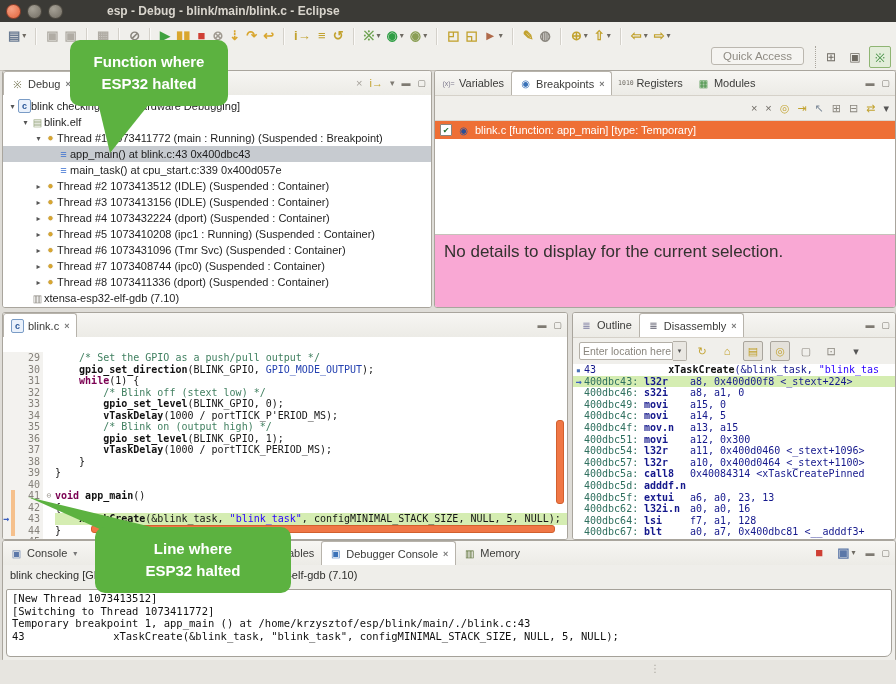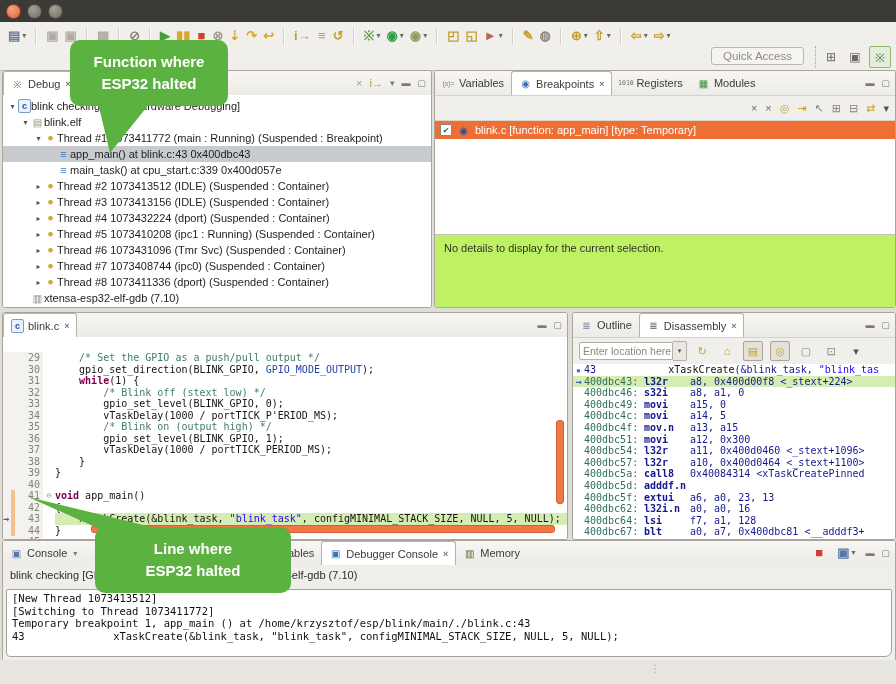--- a/index.html
+++ b/index.html
@@ -65,37 +65,37 @@
   .trow.selected{background:#C7CBD0;}
   .arrow{width:11px;color:#555;font-size:8px;text-align:center;flex:none;}
   .tlabel{color:#1E1E1E;}
   
   .bp-toolbar{height:24px;display:flex;justify-content:flex-end;align-items:center;gap:8px;padding-right:6px;background:#F0EFEB;border-bottom:1px solid #DAD6CE;}
   .bp-list{background:#fff;}
   .bp-row{display:flex;align-items:center;height:18px;padding-left:5px;gap:5px;font-size:11px;color:#222;}
   .bp-row.selected{background:var(--selection-orange);color:#fff;}
   .cbx{width:10px;height:10px;background:#fff;border:1px solid #8A867E;border-radius:1px;display:inline-flex;align-items:center;justify-content:center;font-size:8px;color:#1F6B2F;flex:none;}
   .bp-row.checked .cbx::before{content:"✔";}
-  .bp-details{position:absolute;left:0;right:0;bottom:0;height:58px;border-top:1px solid #C6C2BA;background:#bef264;font-size:11px;color:#33322F;padding:7px 9px;}
+  .bp-details{position:absolute;left:0;right:0;bottom:0;height:58px;border-top:1px solid #C6C2BA;background:#f9a8d4;font-size:17px;color:#33322F;padding:7px 9px;}
   
   .ed-body{position:absolute;top:24px;left:0;right:0;bottom:0;background:#fff;padding-top:15px;overflow:hidden;}
   .crow{display:flex;height:11.5px;line-height:11.5px;font-family:"DejaVu Sans Mono",monospace;font-size:10px;}
   .crow .mk{width:8px;flex:none;background:#F3F2EF;position:relative;}
   .crow.current .mk::before{content:"→";position:absolute;left:0;top:0;color:#3B5FC0;font-weight:bold;font-size:10px;}
   .crow .chg{width:4px;flex:none;background:#F3F2EF;}
   .crow.changed .chg{background:#F5C08C;}
   .crow .num{width:25px;flex:none;text-align:right;color:#85817A;background:#F3F2EF;padding-right:3px;}
   .crow .fd{width:12px;flex:none;background:#fff;text-align:center;color:#9A968E;font-size:8px;line-height:11px;}
   .crow.fold .fd::before{content:"⊖";}
   .crow .code{margin:0;flex:1;white-space:pre;font:inherit;color:#151515;}
   .crow.current{background:var(--current-line-green);}
   .tk-kw{color:var(--keyword-purple);font-weight:bold;}
   .tk-cm{color:var(--comment-green);}
   .tk-st{color:var(--string-blue);}
-  .tk-fn{font-weight:normal;color:#111;}
+  .tk-fn{font-weight:bold;color:#111;}
   .tk-en{color:#2441B0;}
   .ed-vscroll{position:absolute;right:3px;top:107px;width:6px;height:82px;background:var(--scrollbar-orange);border:1px solid #D2602E;border-radius:3px;}
   .ed-hscroll{position:absolute;left:88px;bottom:6px;width:462px;height:6px;background:var(--scrollbar-orange);border:1px solid #D2602E;border-radius:3px;}
   
   .dis-toolbar{height:26px;display:flex;align-items:center;gap:6px;padding:0 6px;background:#F0EFEB;border-bottom:1px solid #DAD6CE;}
   .combo{width:86px;height:16px;border:1px solid #B3AFA7;background:#fff;border-radius:2px 0 0 2px;font-size:10.5px;color:#8A867E;display:flex;align-items:center;padding:0 3px;overflow:hidden;white-space:nowrap;}
   .combo-btn{width:13px;height:18px;border:1px solid #B3AFA7;border-left:0;background:#E9E7E2;display:inline-flex;align-items:center;justify-content:center;font-size:7px;color:#555;border-radius:0 2px 2px 0;margin-left:-6px;}
   .dtb{display:inline-flex;align-items:center;justify-content:center;width:18px;height:18px;font-size:11px;}
   .dtb.pressed{background:#E4E1DA;border:1px solid #A9A59D;border-radius:2px;}
   .dis-body{position:absolute;top:51px;left:0;right:0;bottom:0;background:#fff;font-family:"DejaVu Sans Mono",monospace;font-size:10px;overflow:hidden;}
@@ -121,20 +121,21 @@
            font-size:15px;font-weight:bold;text-align:center;z-index:40;display:flex;flex-direction:column;justify-content:center;line-height:1.5;}
   .balloon-tail{position:absolute;z-index:39;}
 </style>
 </head>
 <body>
 
 <div class="titlebar" data-name="window-titlebar">
   <span class="winbtn close" data-name="window-close-button"></span>
   <span class="winbtn dim" data-name="window-minimize-button"></span>
   <span class="winbtn dim" data-name="window-maximize-button"></span>
+  <span class="title-text" data-name="window-title">esp - Debug - blink/main/blink.c - Eclipse</span>
 </div>
 
 <div class="topbars" data-name="main-toolbar-area">
   <div class="maintb" data-name="main-toolbar">
 
   <span class="tbi caret" data-name="new-wizard-icon">
         <span class="g" style="color: rgb(107, 124, 147);">▤</span>
         <span class="car" data-name="dropdown-caret-icon">▾</span>
       </span>
       <span class="tbi sep">

